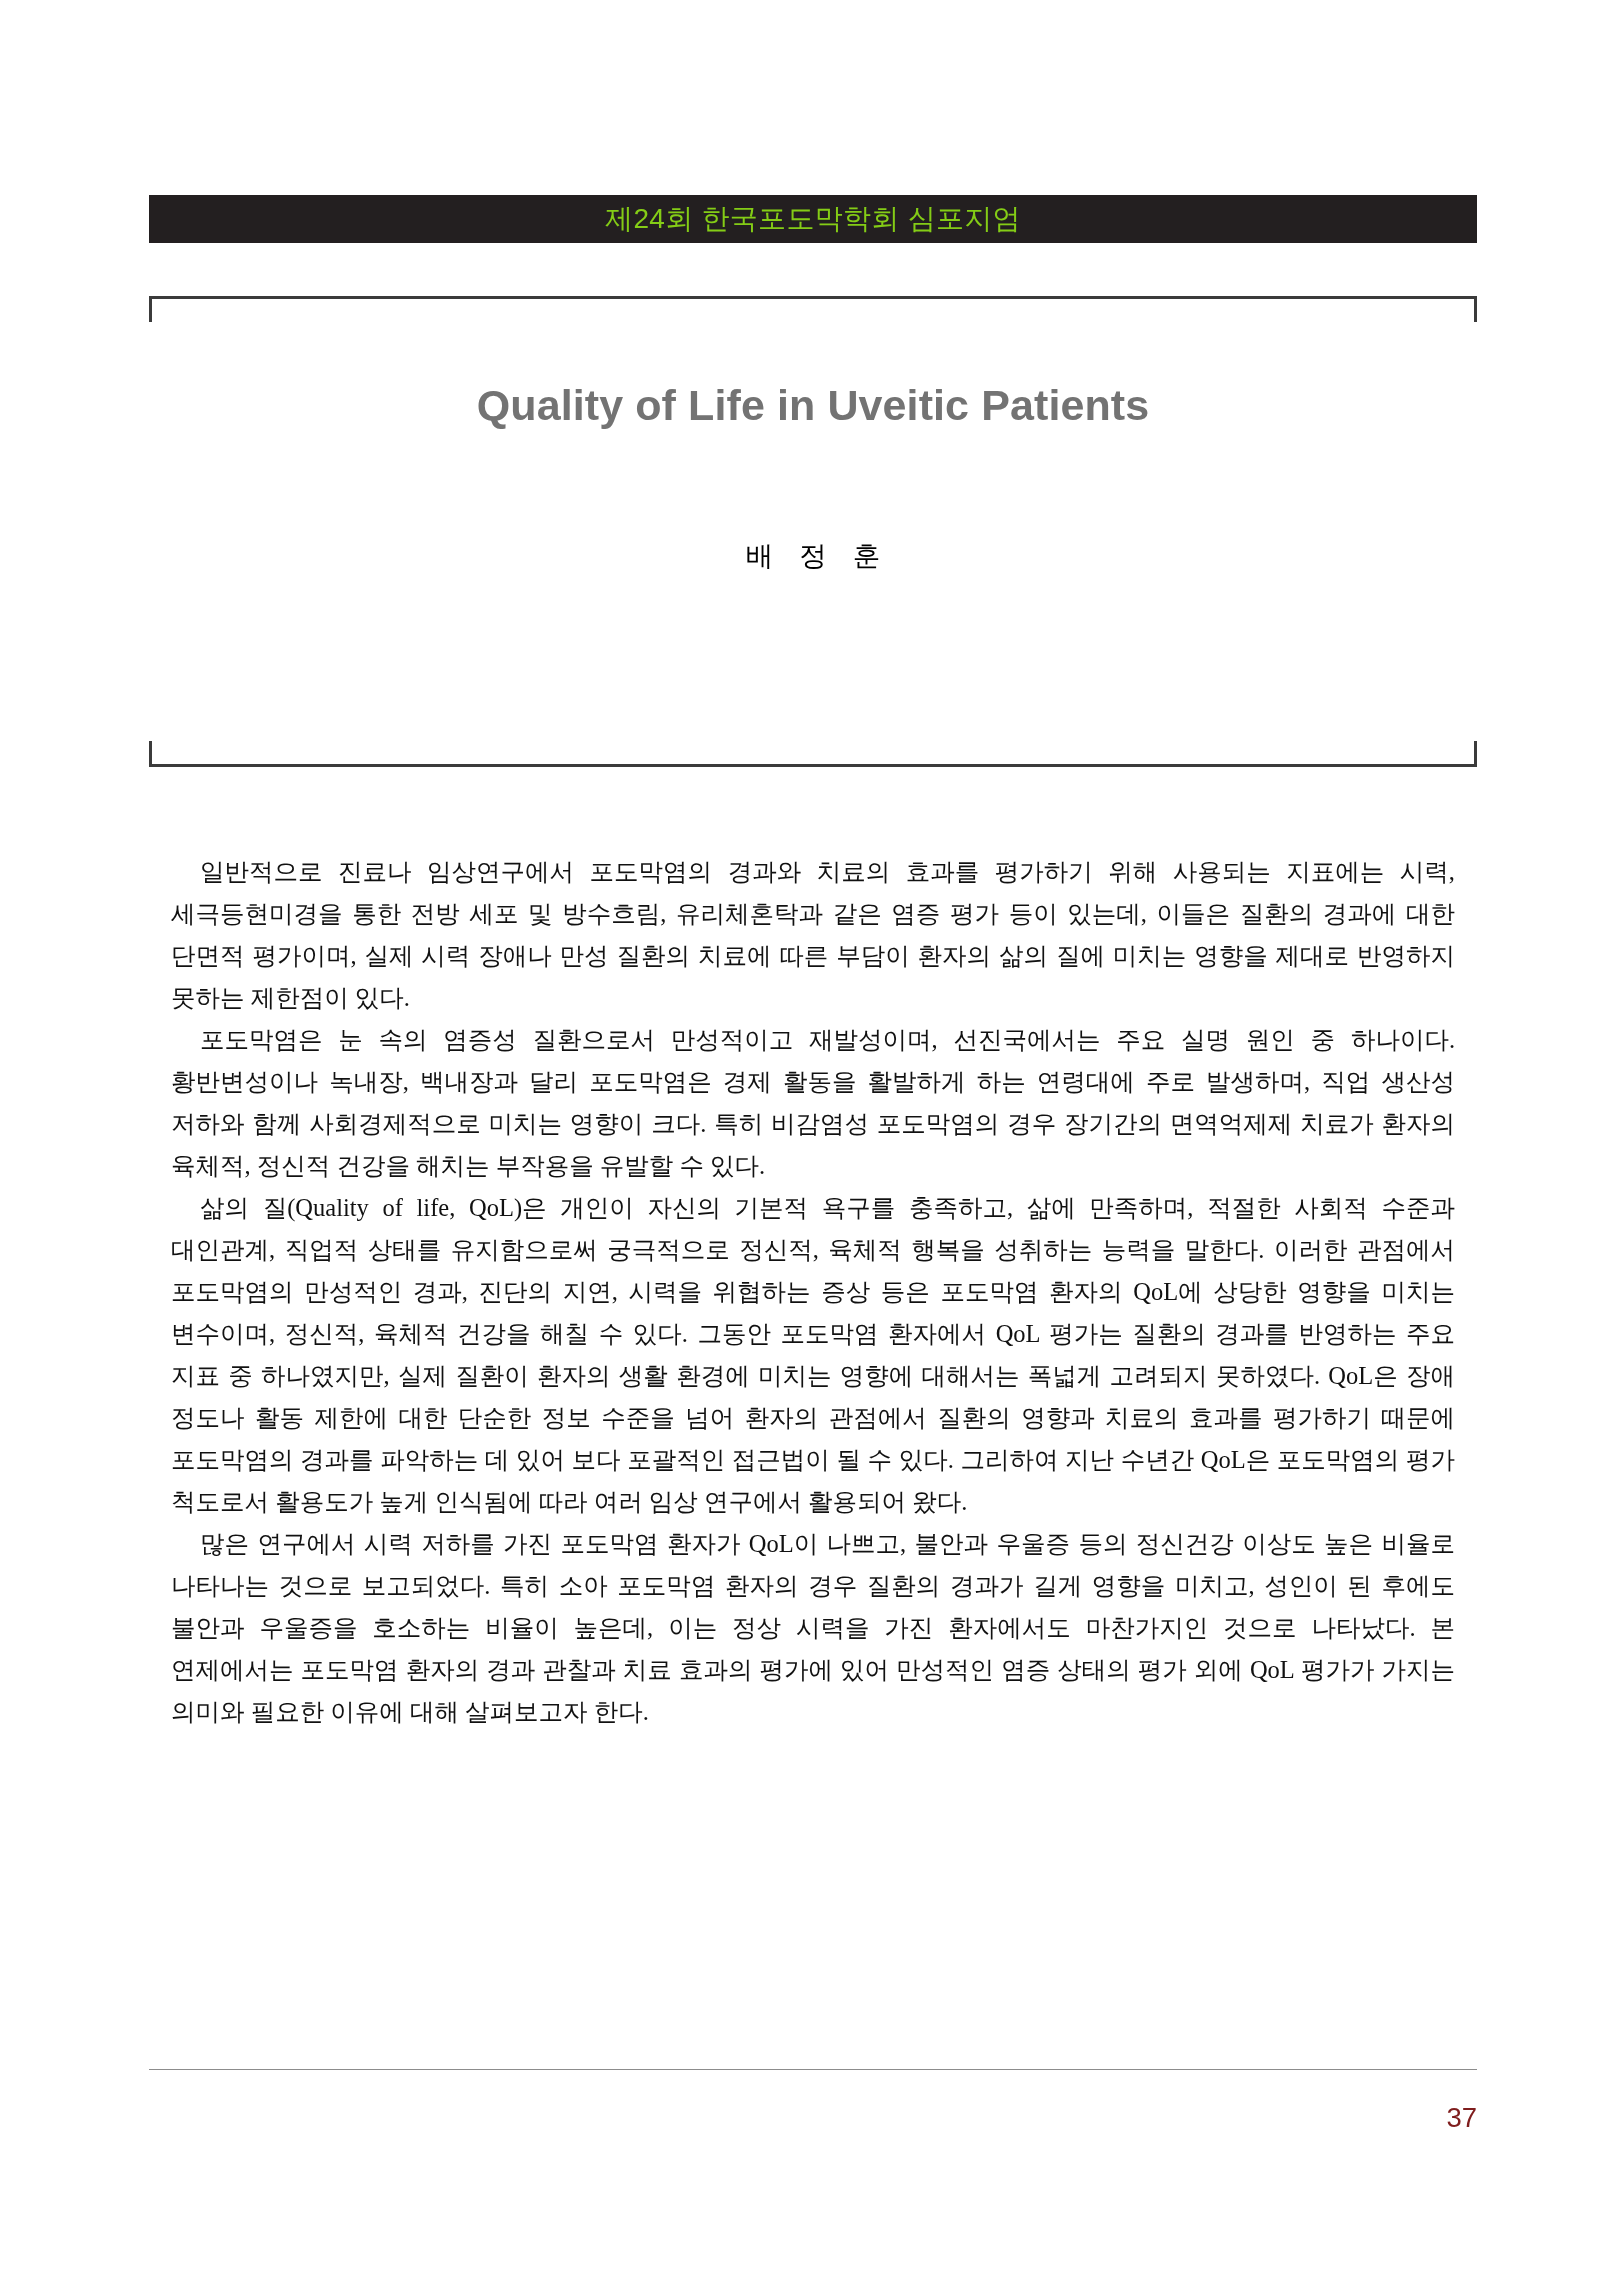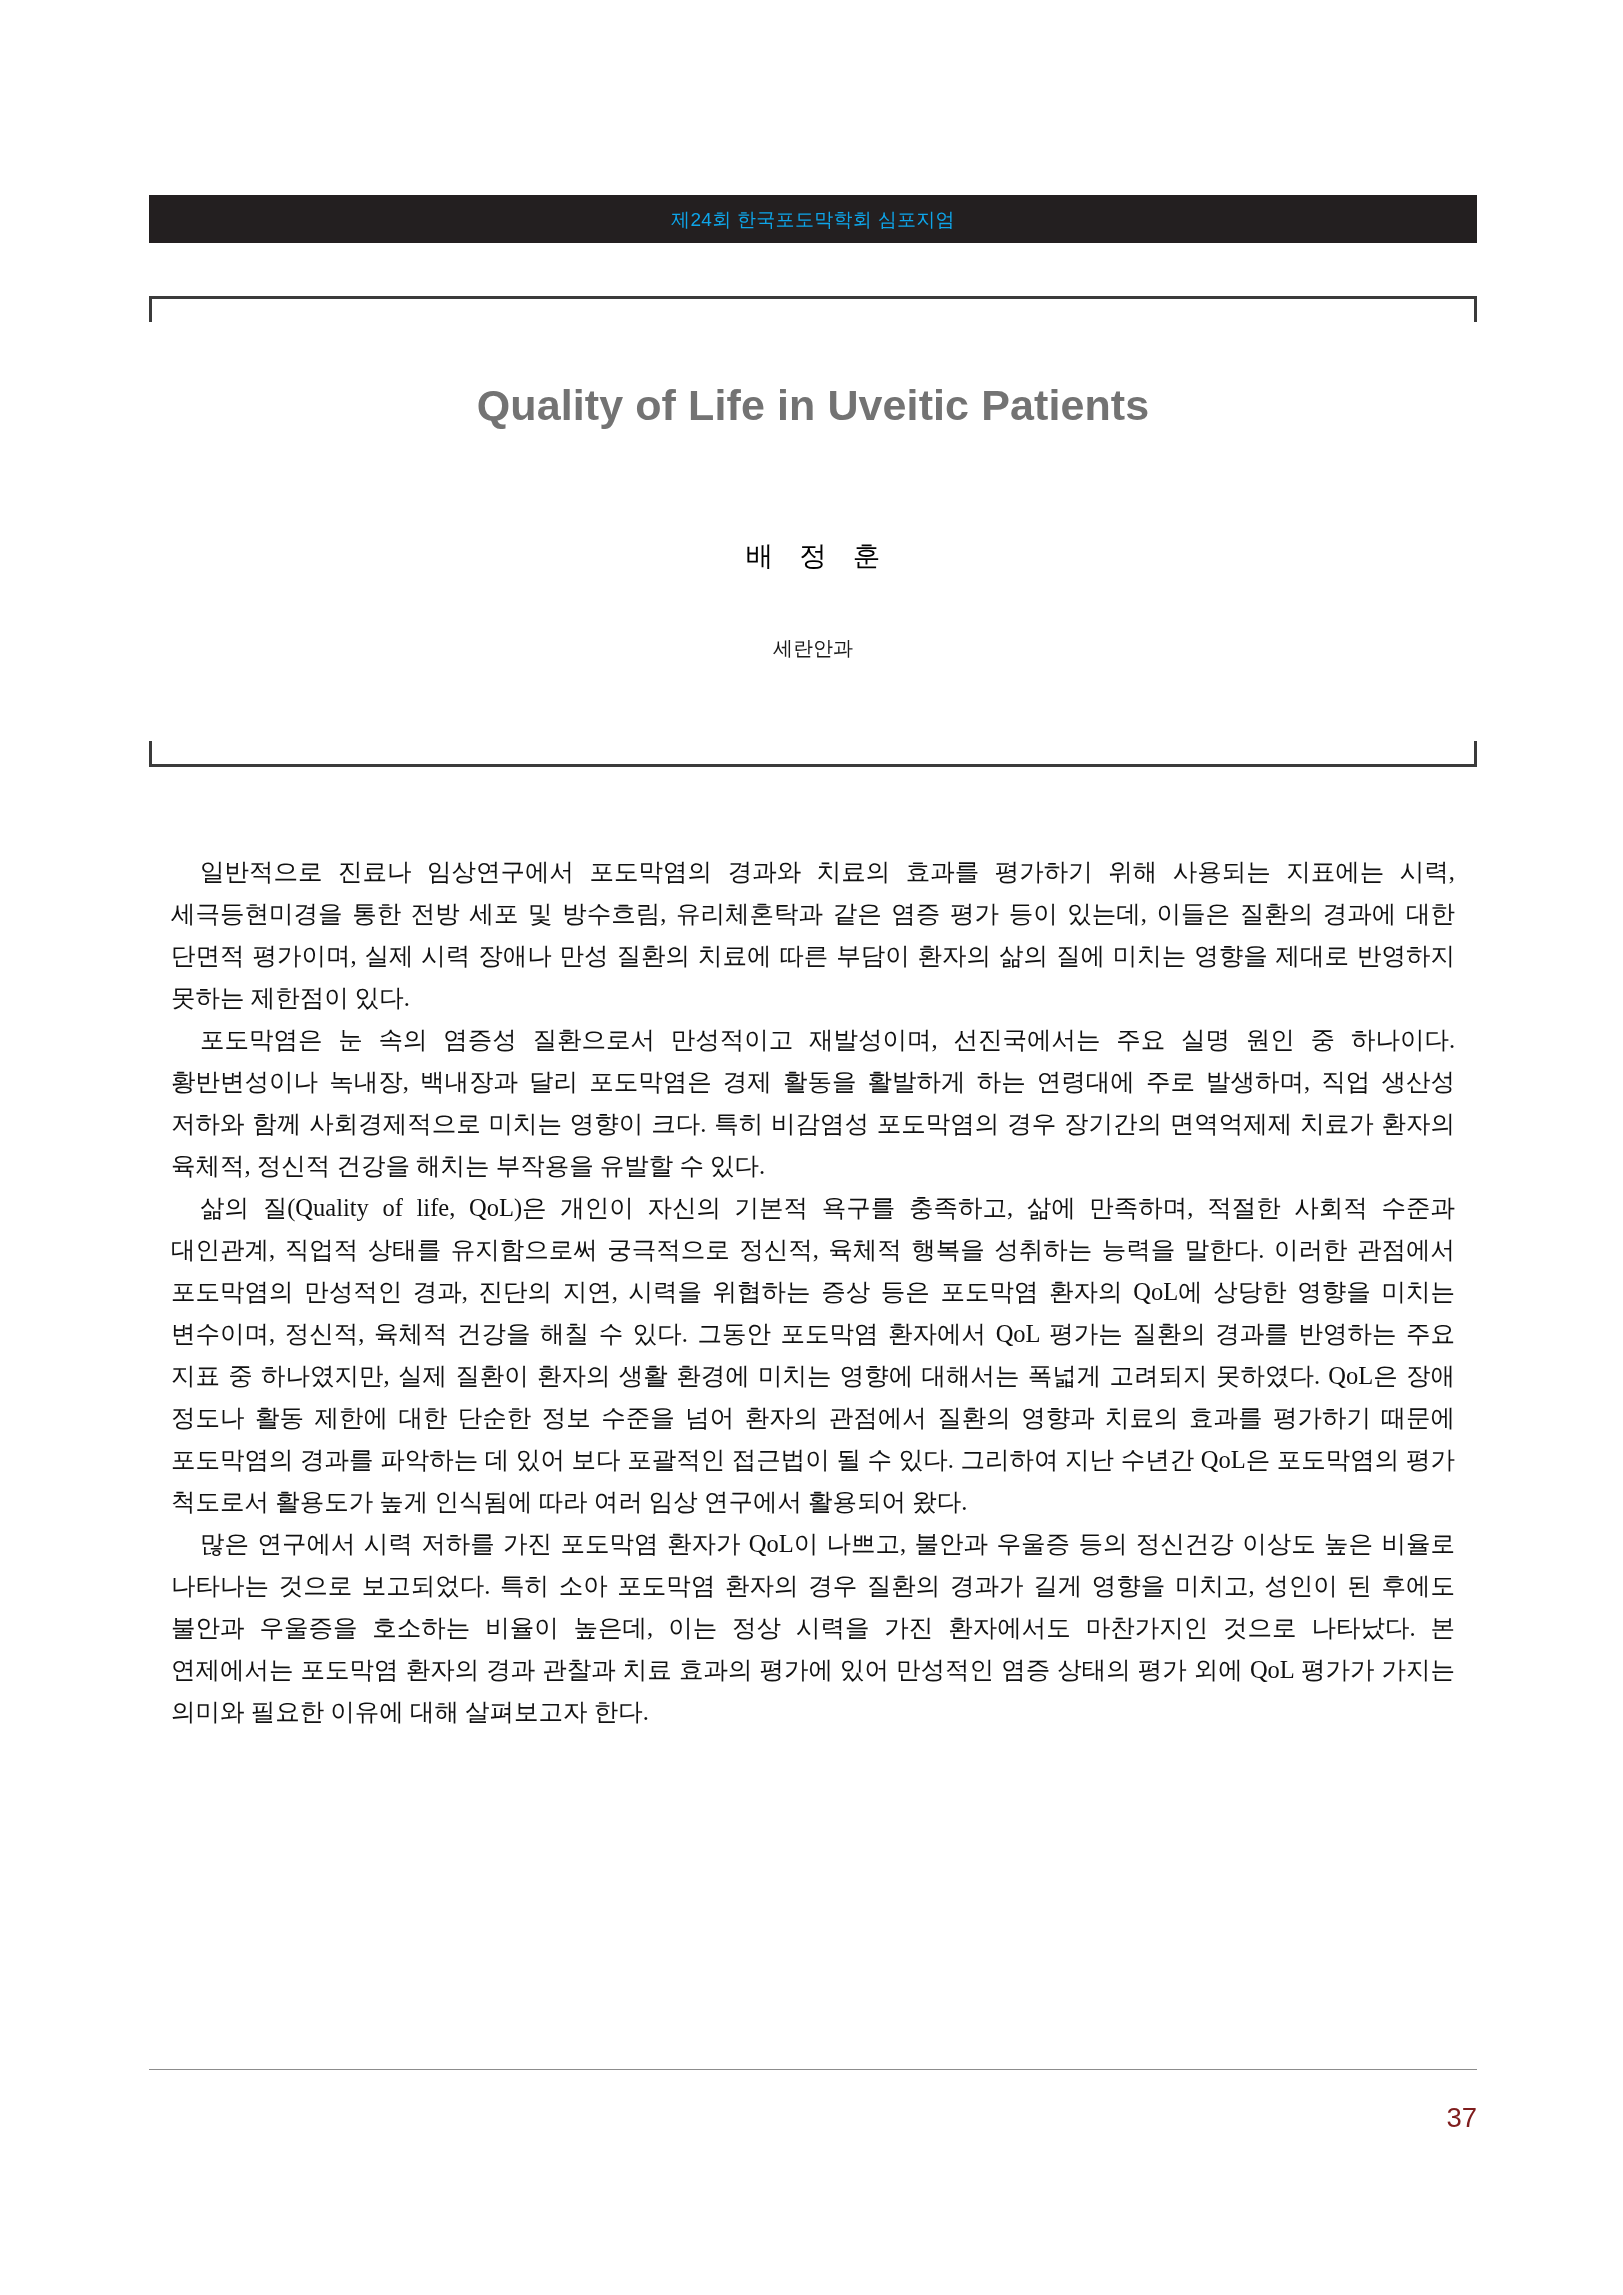--- a/index.html
+++ b/index.html
@@ -29,23 +29,23 @@
     left: 149px;
     top: 195px;
     width: 1328px;
     height: 48px;
     background: #231f20;
     display: flex;
     align-items: center;
     justify-content: center;
   }
   .header-bar .header-text {
-    color: #0ea5e9;
+    color: #84cc16;
     font-family: "Liberation Sans", sans-serif;
-    font-size: 19px;
+    font-size: 28px;
     letter-spacing: 0.3px;
     line-height: 1;
     white-space: nowrap;
   }
 
   
   .title-block {
     position: absolute;
     left: 149px;
     top: 296px;
@@ -152,21 +152,20 @@
 <div class="page">
 
   <div class="header-bar">
     <span class="header-text">제24회 한국포도막학회 심포지엄</span>
   </div>
 
   <div class="title-block">
     <div class="bracket bracket-top"></div>
     <div class="doc-title">Quality of Life in Uveitic Patients</div>
     <div class="doc-author">배 정 훈</div>
-    <div class="doc-affiliation">세란안과</div>
     <div class="bracket bracket-bottom"></div>
   </div>
 
   <div class="body-text">
     <p>일반적으로 진료나 임상연구에서 포도막염의 경과와 치료의 효과를 평가하기 위해 사용되는 지표에는 시력, 세극등현미경을 통한 전방 세포 및 방수흐림, 유리체혼탁과 같은 염증 평가 등이 있는데, 이들은 질환의 경과에 대한 단면적 평가이며, 실제 시력 장애나 만성 질환의 치료에 따른 부담이 환자의 삶의 질에 미치는 영향을 제대로 반영하지 못하는 제한점이 있다.</p>
     <p>포도막염은 눈 속의 염증성 질환으로서 만성적이고 재발성이며, 선진국에서는 주요 실명 원인 중 하나이다. 황반변성이나 녹내장, 백내장과 달리 포도막염은 경제 활동을 활발하게 하는 연령대에 주로 발생하며, 직업 생산성 저하와 함께 사회경제적으로 미치는 영향이 크다. 특히 비감염성 포도막염의 경우 장기간의 면역억제제 치료가 환자의 육체적, 정신적 건강을 해치는 부작용을 유발할 수 있다.</p>
     <p>삶의 질(Quality of life, QoL)은 개인이 자신의 기본적 욕구를 충족하고, 삶에 만족하며, 적절한 사회적 수준과 대인관계, 직업적 상태를 유지함으로써 궁극적으로 정신적, 육체적 행복을 성취하는 능력을 말한다. 이러한 관점에서 포도막염의 만성적인 경과, 진단의 지연, 시력을 위협하는 증상 등은 포도막염 환자의 QoL에 상당한 영향을 미치는 변수이며, 정신적, 육체적 건강을 해칠 수 있다. 그동안 포도막염 환자에서 QoL 평가는 질환의 경과를 반영하는 주요 지표 중 하나였지만, 실제 질환이 환자의 생활 환경에 미치는 영향에 대해서는 폭넓게 고려되지 못하였다. QoL은 장애 정도나 활동 제한에 대한 단순한 정보 수준을 넘어 환자의 관점에서 질환의 영향과 치료의 효과를 평가하기 때문에 포도막염의 경과를 파악하는 데 있어 보다 포괄적인 접근법이 될 수 있다. 그리하여 지난 수년간 QoL은 포도막염의 평가 척도로서 활용도가 높게 인식됨에 따라 여러 임상 연구에서 활용되어 왔다.</p>
     <p>많은 연구에서 시력 저하를 가진 포도막염 환자가 QoL이 나쁘고, 불안과 우울증 등의 정신건강 이상도 높은 비율로 나타나는 것으로 보고되었다. 특히 소아 포도막염 환자의 경우 질환의 경과가 길게 영향을 미치고, 성인이 된 후에도 불안과 우울증을 호소하는 비율이 높은데, 이는 정상 시력을 가진 환자에서도 마찬가지인 것으로 나타났다. 본 연제에서는 포도막염 환자의 경과 관찰과 치료 효과의 평가에 있어 만성적인 염증 상태의 평가 외에 QoL 평가가 가지는 의미와 필요한 이유에 대해 살펴보고자 한다.</p>
   </div>
 

